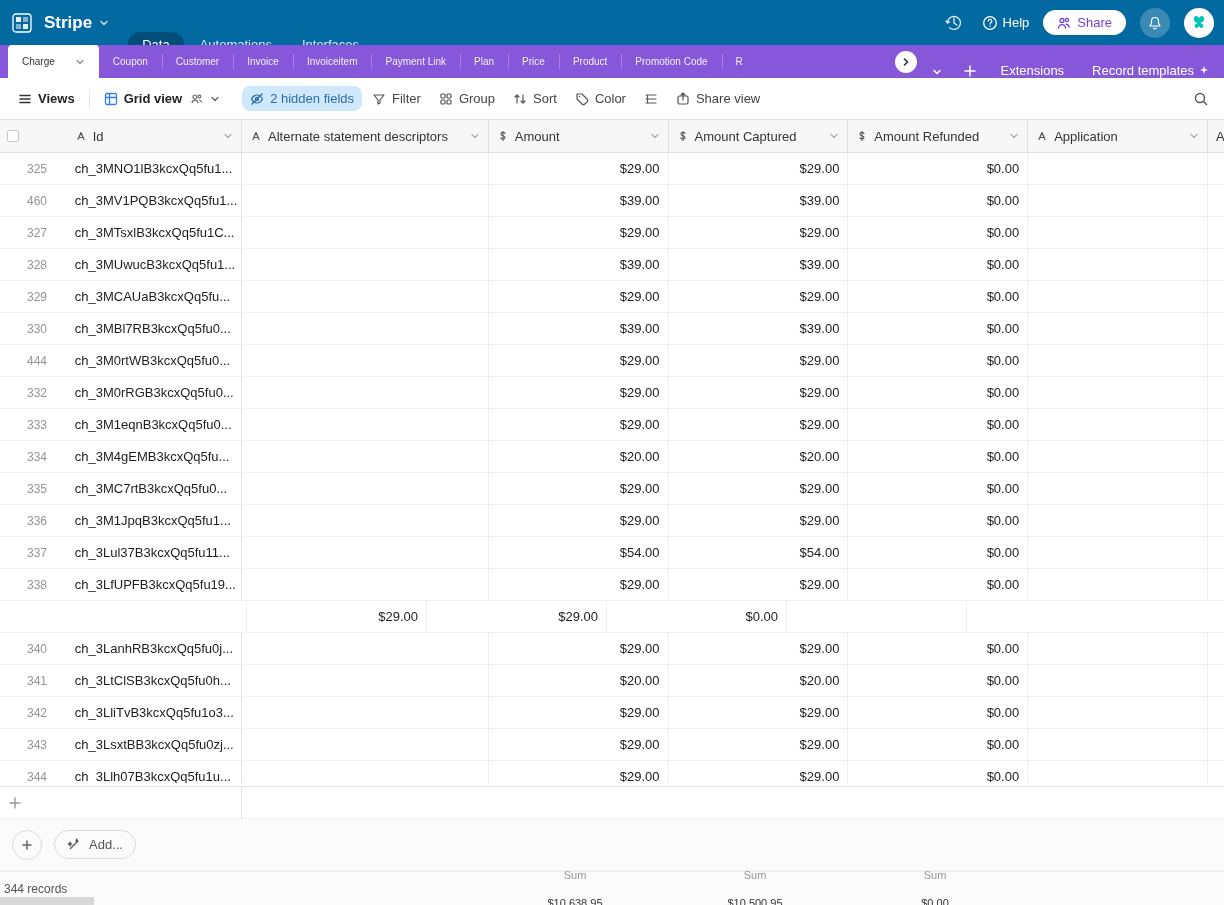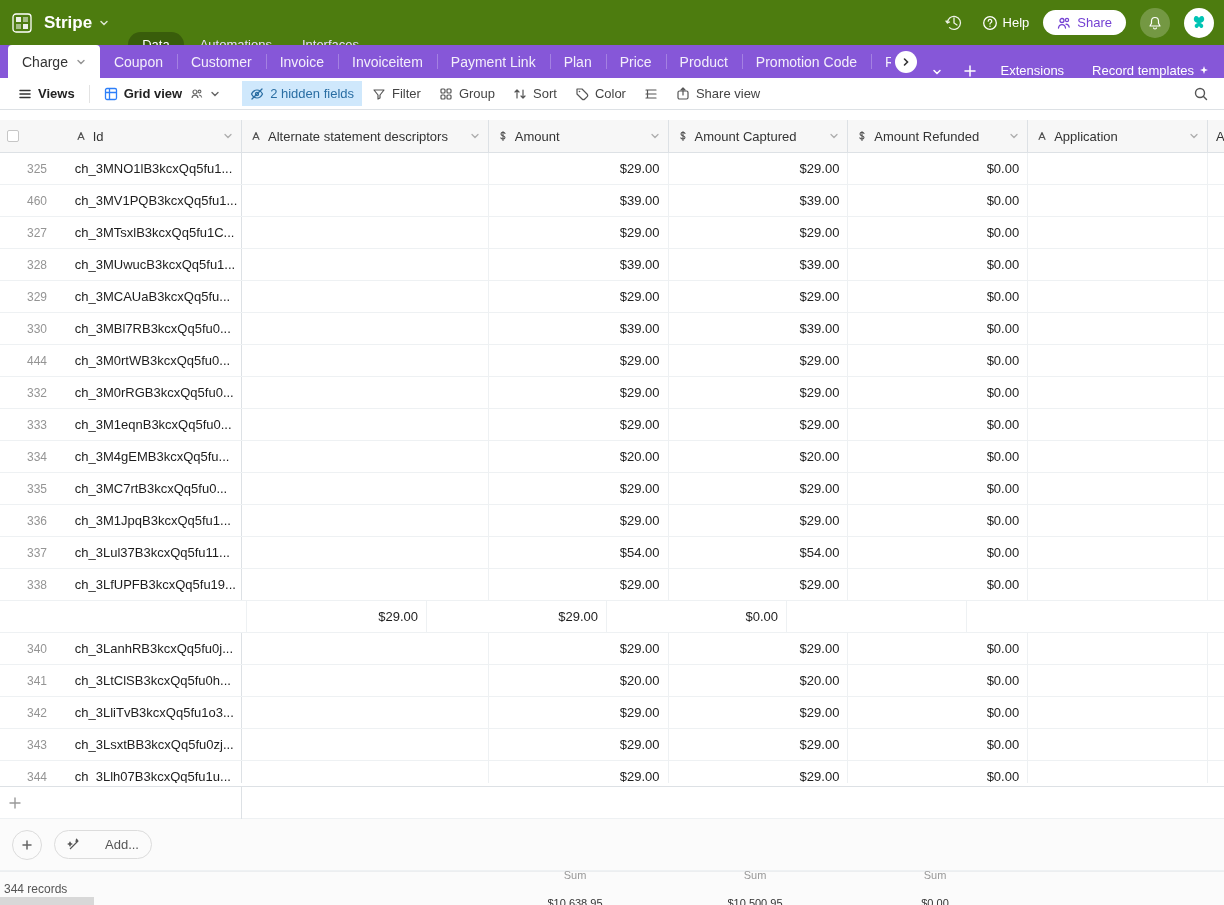--- a/index.html
+++ b/index.html
@@ -1,55 +1,55 @@
 <!DOCTYPE html>
 <html><head>
 <meta charset="utf-8">
 <style>
   * { box-sizing: border-box; margin: 0; padding: 0; }
   html, body { width: 1224px; height: 905px; font-family: -apple-system, BlinkMacSystemFont, "Segoe UI", Helvetica, Arial, sans-serif; font-size: 13px; color: #1d1d1d; overflow: hidden; background:#fff; }
   
   
-  .topbar { height: 45px; background: #4d7c0f; display: flex; align-items: center; padding: 0 10px; color: #fff; }
+  .topbar { height: 45px; background: #0369a1; display: flex; align-items: center; padding: 0 10px; color: #fff; }
   .topbar .logo { width: 24px; height: 24px; display:flex; align-items:center; justify-content:center; }
   .topbar .base-name { font-size: 17px; font-weight: 600; margin-left: 10px; margin-right: 6px; }
   .topbar .chevron { opacity: .8; }
   .topbar .tabs { display: flex; gap: 2px; margin-left: 18px; margin-top: 44px; }
   .topbar .tab { padding: 5px 14px; border-radius: 16px; font-size: 13px; color: #e7def9; cursor:pointer; }
   .topbar .tab.active { background: rgba(0,0,0,.25); color: #fff; }
   .topbar .spacer { flex: 1; }
   .topbar .right { display: flex; align-items: center; gap: 14px; }
   .topbar .icon-btn { width: 28px; height: 28px; display:flex; align-items:center; justify-content:center; opacity:.9; cursor:pointer; }
   .topbar .help { display:flex; align-items:center; gap:5px; font-size:13px; cursor:pointer;}
   .topbar .share-btn { background: #fff; color: #7441d3; border-radius: 16px; padding: 5px 14px; font-weight: 500; display:flex; align-items:center; gap:6px; cursor:pointer;}
   .topbar .circle-btn { width: 30px; height: 30px; border-radius: 50%; background: rgba(255,255,255,.22); display:flex; align-items:center; justify-content:center; cursor:pointer;}
   .topbar .avatar { width: 30px; height: 30px; border-radius:50%; background:#fff; display:flex; align-items:center; justify-content:center; cursor:pointer;}
   .topbar .avatar svg path { fill: #00c4b4; }
 
   
   .tablebar { height: 33px; background: #8657d8; display: flex; align-items: flex-end; padding-left: 8px; position:relative;}
   .tablebar .inner { display:flex; align-items:stretch; height:33px; flex:1; overflow:hidden;}
-  .tt { display:flex; align-items:center; padding: 0 14px; font-size:14px; color: rgba(255,255,255,.9); white-space:nowrap; cursor:pointer; position:relative;}
+  .tt { display:flex; align-items:center; padding: 0 14px; font-size:10px; color: rgba(255,255,255,.9); white-space:nowrap; cursor:pointer; position:relative;gap:12px;}
   .tt:not(:first-child)::before { content:""; position:absolute; left:0; top:9px; bottom:9px; width:1px; background: rgba(255,255,255,.25);}
   .tt.active { background:#fff; color:#333; border-radius: 4px 4px 0 0; font-weight:500;}
   .tt.active::before { display:none;}
   .tt.active + .tt::before { display:none;}
   .tt .chev { margin-left:8px; opacity:.7;}
   .tablebar .scroll-btn { width:22px; height:22px; background:#fff; border-radius:50%; display:flex; align-items:center; justify-content:center; align-self:center; margin:0 4px; cursor:pointer;}
   .tablebar .ctl { display:flex; align-items:center; padding:0 10px; color:rgba(255,255,255,.9); cursor:pointer;}
   .tablebar .right-ctls { display:flex; align-items:flex-end; height:43px; margin-left:auto;}
   .tablebar .right-link { display:flex; align-items:center; padding:0 14px; font-size:13px; color:#fff; white-space:nowrap; cursor:pointer; position:relative;}
   .tablebar .right-link::before { content:""; position:absolute; left:0; top:9px; bottom:9px; width:1px; background: rgba(255,255,255,.25);}
 
   
-  .viewbar { height: 32px; border-bottom:1px solid #dde1e5; display:flex; align-items:center; padding:0 10px; gap:2px;}
+  .viewbar { height: 42px; border-bottom:1px solid #dde1e5; display:flex; align-items:center; padding:0 10px; gap:2px;}
   .vb-btn { display:flex; align-items:center; gap:6px; padding:5px 8px; border-radius:4px; font-size:13px; color:#444; cursor:pointer;}
   .vb-btn.strong { font-weight:600; color:#222;}
   .vb-sep { width:1px; height:18px; background:#e3e3e3; margin:0 4px;}
-  .vb-btn.pill-active { background:#cfe8fc; color:#2a6ea3; border-radius:0;}
+  .vb-btn.pill-active { background:#cfe8fc; color:#2a6ea3; border-radius:8px;}
   .viewbar .spacer { flex:1;}
   .search-ic { cursor:pointer; padding:5px;}
 
   
   .grid-wrap { position:absolute; top:120px; bottom:34px; left:0; right:0; overflow:hidden;}
   
   .col-check { width:27px; }
   .col-num { width:40px; text-align:center; color:#949494; font-size:12px;}
   .col-id { width:175px; }
   .col-alt { width:247px; }
@@ -76,21 +76,21 @@
   .row .col-num { padding:0;}
   .row .col-id { white-space:nowrap; overflow:hidden; text-overflow:ellipsis;}
   .amt-cell { justify-content:flex-end; font-variant-numeric: tabular-nums;}
   
   .add-row { height:32px; display:flex; align-items:center; padding-left:8px; color:#999; cursor:pointer;}
   
   
   .sumbar-wrap { position:absolute; bottom:34px; left:0; right:0; border-top:1px solid #dde1e5; background:#fff;}
   .sumbar-controls { height:52px; display:flex; align-items:center; padding:0 12px; gap:12px; border-bottom:1px solid #eef1f3; background: #fbfbfb;}
   .sumbar-controls .plus-circle { width:30px; height:30px; border:1px solid #dcdcdc; border-radius:50%; display:flex; align-items:center; justify-content:center; cursor:pointer;}
-  .sumbar-controls .add-btn { display:flex; align-items:center; gap:24px; padding:6px 12px; border:1px solid #dcdcdc; border-radius:16px; color:#555; cursor:pointer;}
+  .sumbar-controls .add-btn { display:flex; align-items:center; gap:8px; padding:6px 12px; border:1px solid #dcdcdc; border-radius:16px; color:#555; cursor:pointer;}
   
   
   .footer { position:absolute; bottom:0; left:0; right:0; height:34px; background:#fbfbfb; border-top:1px solid #eceef0; display:flex; align-items:center; font-size:12px; color:#555;}
   .footer .cell { display:flex; align-items:center; height:100%;}
   .footer .first-group { width:242px; padding-left:4px;}
   .footer .sum-cell { justify-content:center; padding-right:8px; gap:16px;flex-direction:column;}
   .footer .sum-lbl { font-size:11px; color:#999;}
   .footer .sum-val { color:#333; font-size:11px;}
   
   

